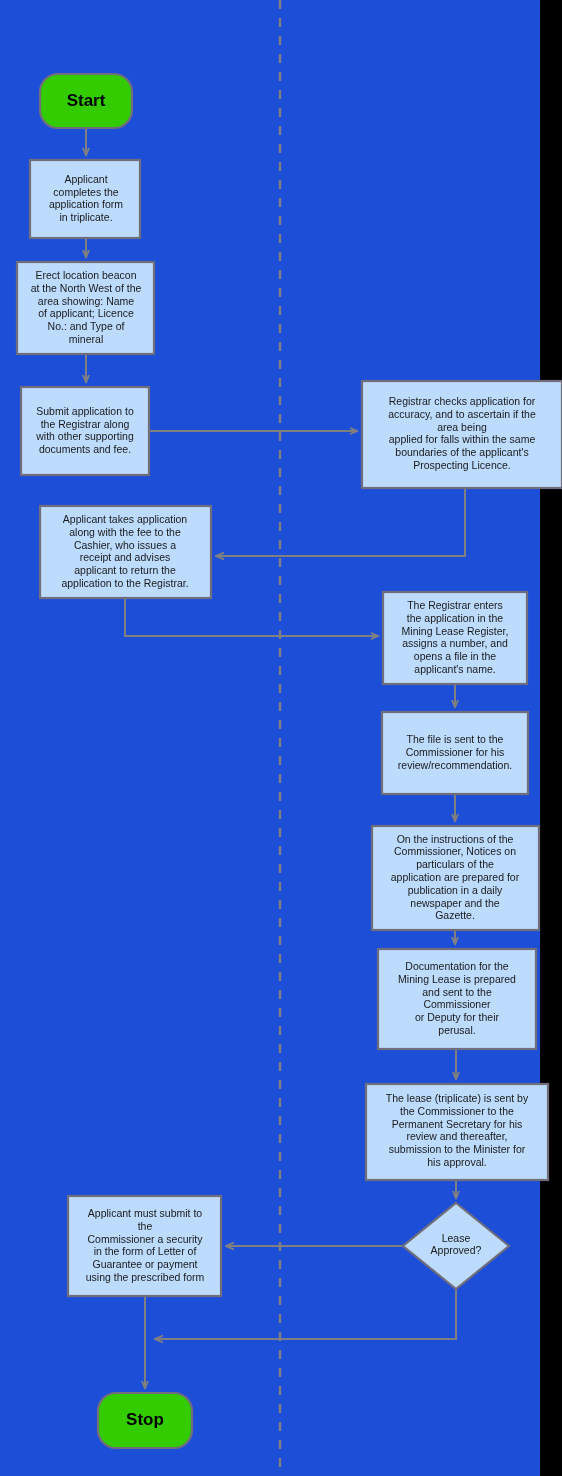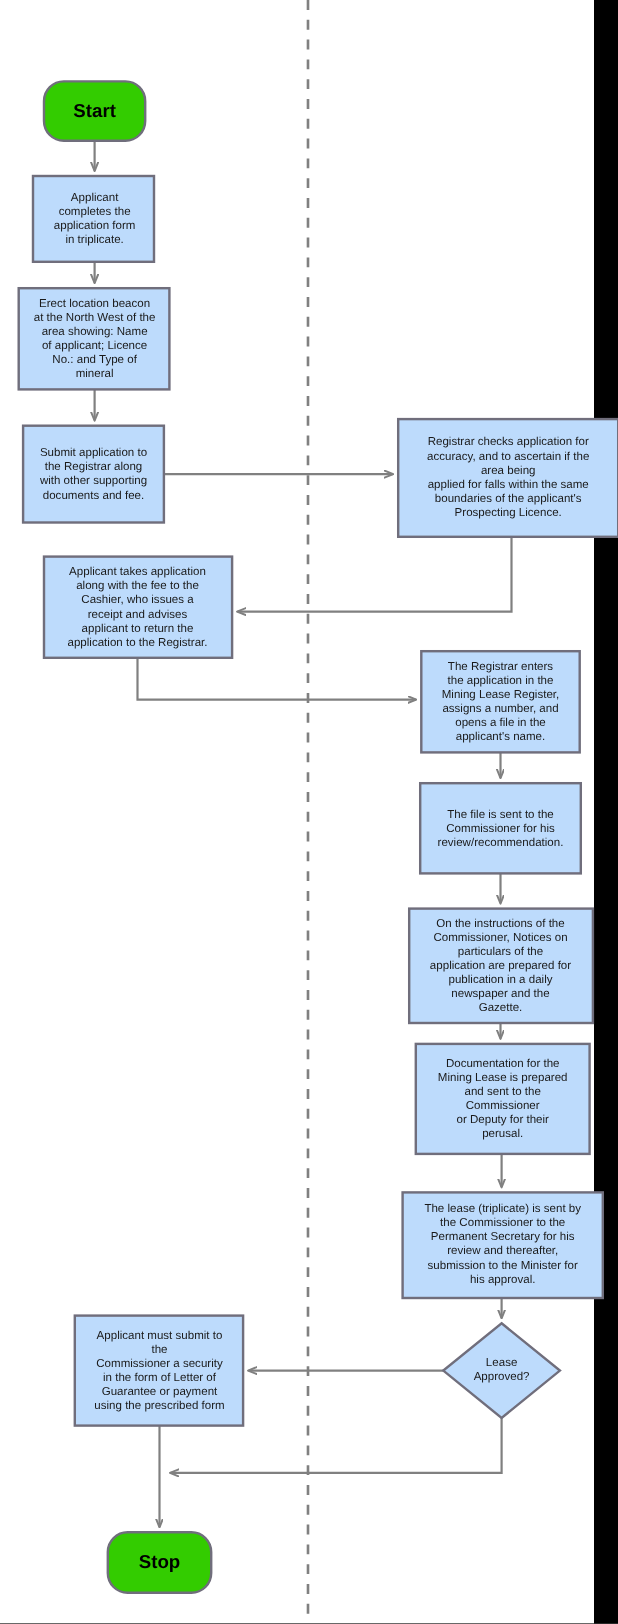--- a/index.html
+++ b/index.html
@@ -10,21 +10,21 @@
   body {
     width: 562px;
     height: 1476px;
     overflow: hidden;
     font-family: "Liberation Sans", sans-serif;
   }
   #flow-root {
     position: relative;
     width: 540px;
     height: 1476px;
-    background: #ffffff;
+    background: #1d4ed8;
   }
   svg.flow-canvas {
     display: block;
     width: 562px;
     height: 1476px;
   }
   .node-shape {
     stroke: #706e7c;
     stroke-width: 2.2;
   }

